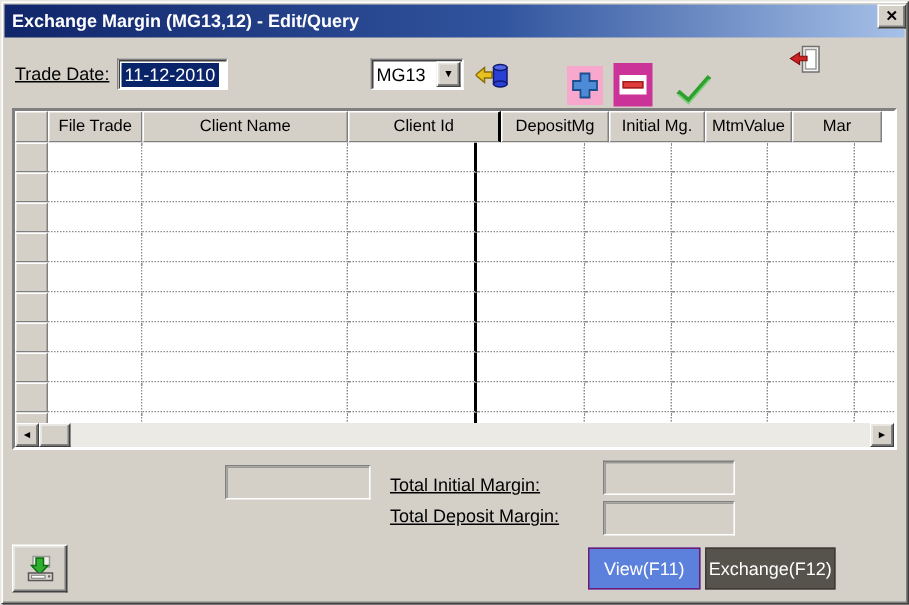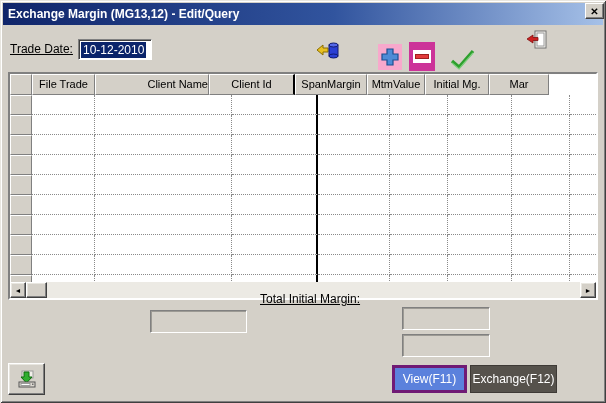--- a/index.html
+++ b/index.html
@@ -43,41 +43,45 @@
   .frozen-edge{border-right:2px solid #000000 !important;}
   .hscroll{position:absolute;left:0;bottom:0;width:586px;height:16px;background:#eceae4;}
   .scroll-btn{position:absolute;top:0;width:16px;height:16px;display:flex;align-items:center;justify-content:center;
     font-size:7px;color:#000;}
   .scroll-left{left:0;}
   .scroll-right{right:0;}
   .scroll-thumb{position:absolute;left:16px;top:0;width:21px;height:16px;}
   .total-input{position:absolute;box-sizing:border-box;background:#d4d0c8;border:1px solid;
     border-color:#808080 #ffffff #ffffff #808080;box-shadow:inset 1px 1px 0 #9c9a94;font-size:12px;padding:2px 3px;color:#000;}
   .flat-btn{position:absolute;display:flex;align-items:center;justify-content:center;color:#ffffff;font-size:12px;cursor:default;}
-  .view-btn{left:392px;top:365px;width:75px;height:28px;background:#5b81dc;border:3px solid #701a75;box-sizing:border-box;}
+  .view-btn{left:392px;top:365px;width:75px;height:28px;background:#5b81dc;border:1px solid #701a75;box-sizing:border-box;}
   .dosprint-btn{left:470px;top:365px;width:87px;height:28px;background:#56524c;border:1px solid #3e3a36;box-sizing:border-box;}
   .save-btn{left:8px;top:363px;width:37px;height:32px;}
 </style>
 </head>
 <body>
 
 <div class="window">
 
   <div class="titlebar">
     <span class="title">Exchange Margin (MG13,12) - Edit/Query</span>
   </div>
   <div class="close-btn">
     <span>✕</span>
   </div>
 
   <span class="lbl u" style="left:10px;top:42px;">Trade Date:</span>
   <div class="sunken date-input">
-    <span class="sel">10-12-2010</span>
-  </div>
-
+    <span class="sel">11-12-2010</span>
+  </div>
+
+  <div class="sunken combo">
+    <span class="combo-text">MG13</span>
+    <span class="raised combo-btn">▼</span>
+  </div>
 
   <div class="iconbtn db-icon">
     <svg width="22" height="18" viewBox="0 0 22 18">
       <polygon points="0,9 6,4 6,7 11,7 11,11 6,11 6,14" fill="#e8c020" stroke="#8a6d00" stroke-width="1"></polygon>
       <rect x="12" y="4" width="9" height="11" fill="#2a3fd4" stroke="#101a70" stroke-width="1"></rect>
       <ellipse cx="16.5" cy="4" rx="4.5" ry="2" fill="#5568e8" stroke="#101a70" stroke-width="1"></ellipse>
       <ellipse cx="16.5" cy="15" rx="4.5" ry="2" fill="#2a3fd4" stroke="#101a70" stroke-width="1"></ellipse>
     </svg>
   </div>
 
@@ -105,25 +109,25 @@
       <rect x="9" y="1" width="11" height="17" fill="#f6f5f0" stroke="#707070" stroke-width="1"></rect>
       <rect x="11" y="3" width="7" height="13" fill="#ffffff" stroke="#9a9a9a" stroke-width="1"></rect>
       <polygon points="1,9 7,5 7,7.5 12,7.5 12,10.5 7,10.5 7,13" fill="#cc2222" stroke="#801010" stroke-width="0.8"></polygon>
     </svg>
   </div>
 
   <div class="table-frame">
     <div class="thead">
         <div class="th" style="width: 22px;"></div>
         <div class="th" style="width: 63px;">File Trade</div>
-        <div class="th" style="width: 114px; text-align: right;">Client Name</div>
-        <div class="th frozen-edge" style="width: 86px;">Client Id</div>
-        <div class="th" style="width: 72px;">SpanMargin</div>
+        <div class="th" style="width: 137px;">Client Name</div>
+        <div class="th frozen-edge" style="width: 102px;">Client Id</div>
+        <div class="th" style="width: 72px;">DepositMg</div>
+        <div class="th" style="width: 64px;">Initial Mg.</div>
         <div class="th" style="width: 58px;">MtmValue</div>
-        <div class="th" style="width: 64px;">Initial Mg.</div>
         <div class="th" style="width: 60px;">Mar</div>
       </div>
     <div class="tbody">
         <div class="tr">
           <div class="td rowhead" style="width: 22px;"></div>
           <div class="td" style="width: 63px;"></div>
           <div class="td" style="width: 137px;"></div>
           <div class="td frozen-edge" style="width: 86px;"></div>
           <div class="td" style="width: 72px;"></div>
           <div class="td" style="width: 58px;"></div>
@@ -237,23 +241,24 @@
       </div>
       <div class="raised scroll-thumb"></div>
       <div class="raised scroll-btn scroll-right">
         <span>►</span>
       </div>
     </div>
   </div>
 
   <div class="total-input" style="left:150px;top:310px;width:97px;height:23px;"></div>
 
-  <span class="lbl u" style="left:260px;top:292px;">Total Initial Margin:</span>
+  <span class="lbl u" style="left:260px;top:316px;">Total Initial Margin:</span>
   <div class="total-input" style="left:402px;top:307px;width:88px;height:23px;"></div>
 
+  <span class="lbl u" style="left:260px;top:337px;">Total Deposit Margin:</span>
   <div class="total-input" style="left:402px;top:334px;width:88px;height:23px;"></div>
 
   <div class="raised iconbtn save-btn" style="position:absolute;">
     <svg width="22" height="22" viewBox="0 0 22 22">
       <rect x="6" y="3" width="11" height="7" fill="#f2f0ea" stroke="#9a9a9a" stroke-width="1"></rect>
       <polygon points="8,4 8,9 5,9 10.5,15 16,9 13,9 13,4" fill="#2fae2f" stroke="#0f6c0f" stroke-width="1"></polygon>
       <rect x="3" y="14" width="16" height="5" fill="#dcd8d0" stroke="#555555" stroke-width="1"></rect>
       <rect x="5" y="15.5" width="9" height="2" fill="#ffffff" stroke="#888888" stroke-width="0.8"></rect>
       <rect x="16" y="15.5" width="1.5" height="1.5" fill="#6a6a6a"></rect>
     </svg>

